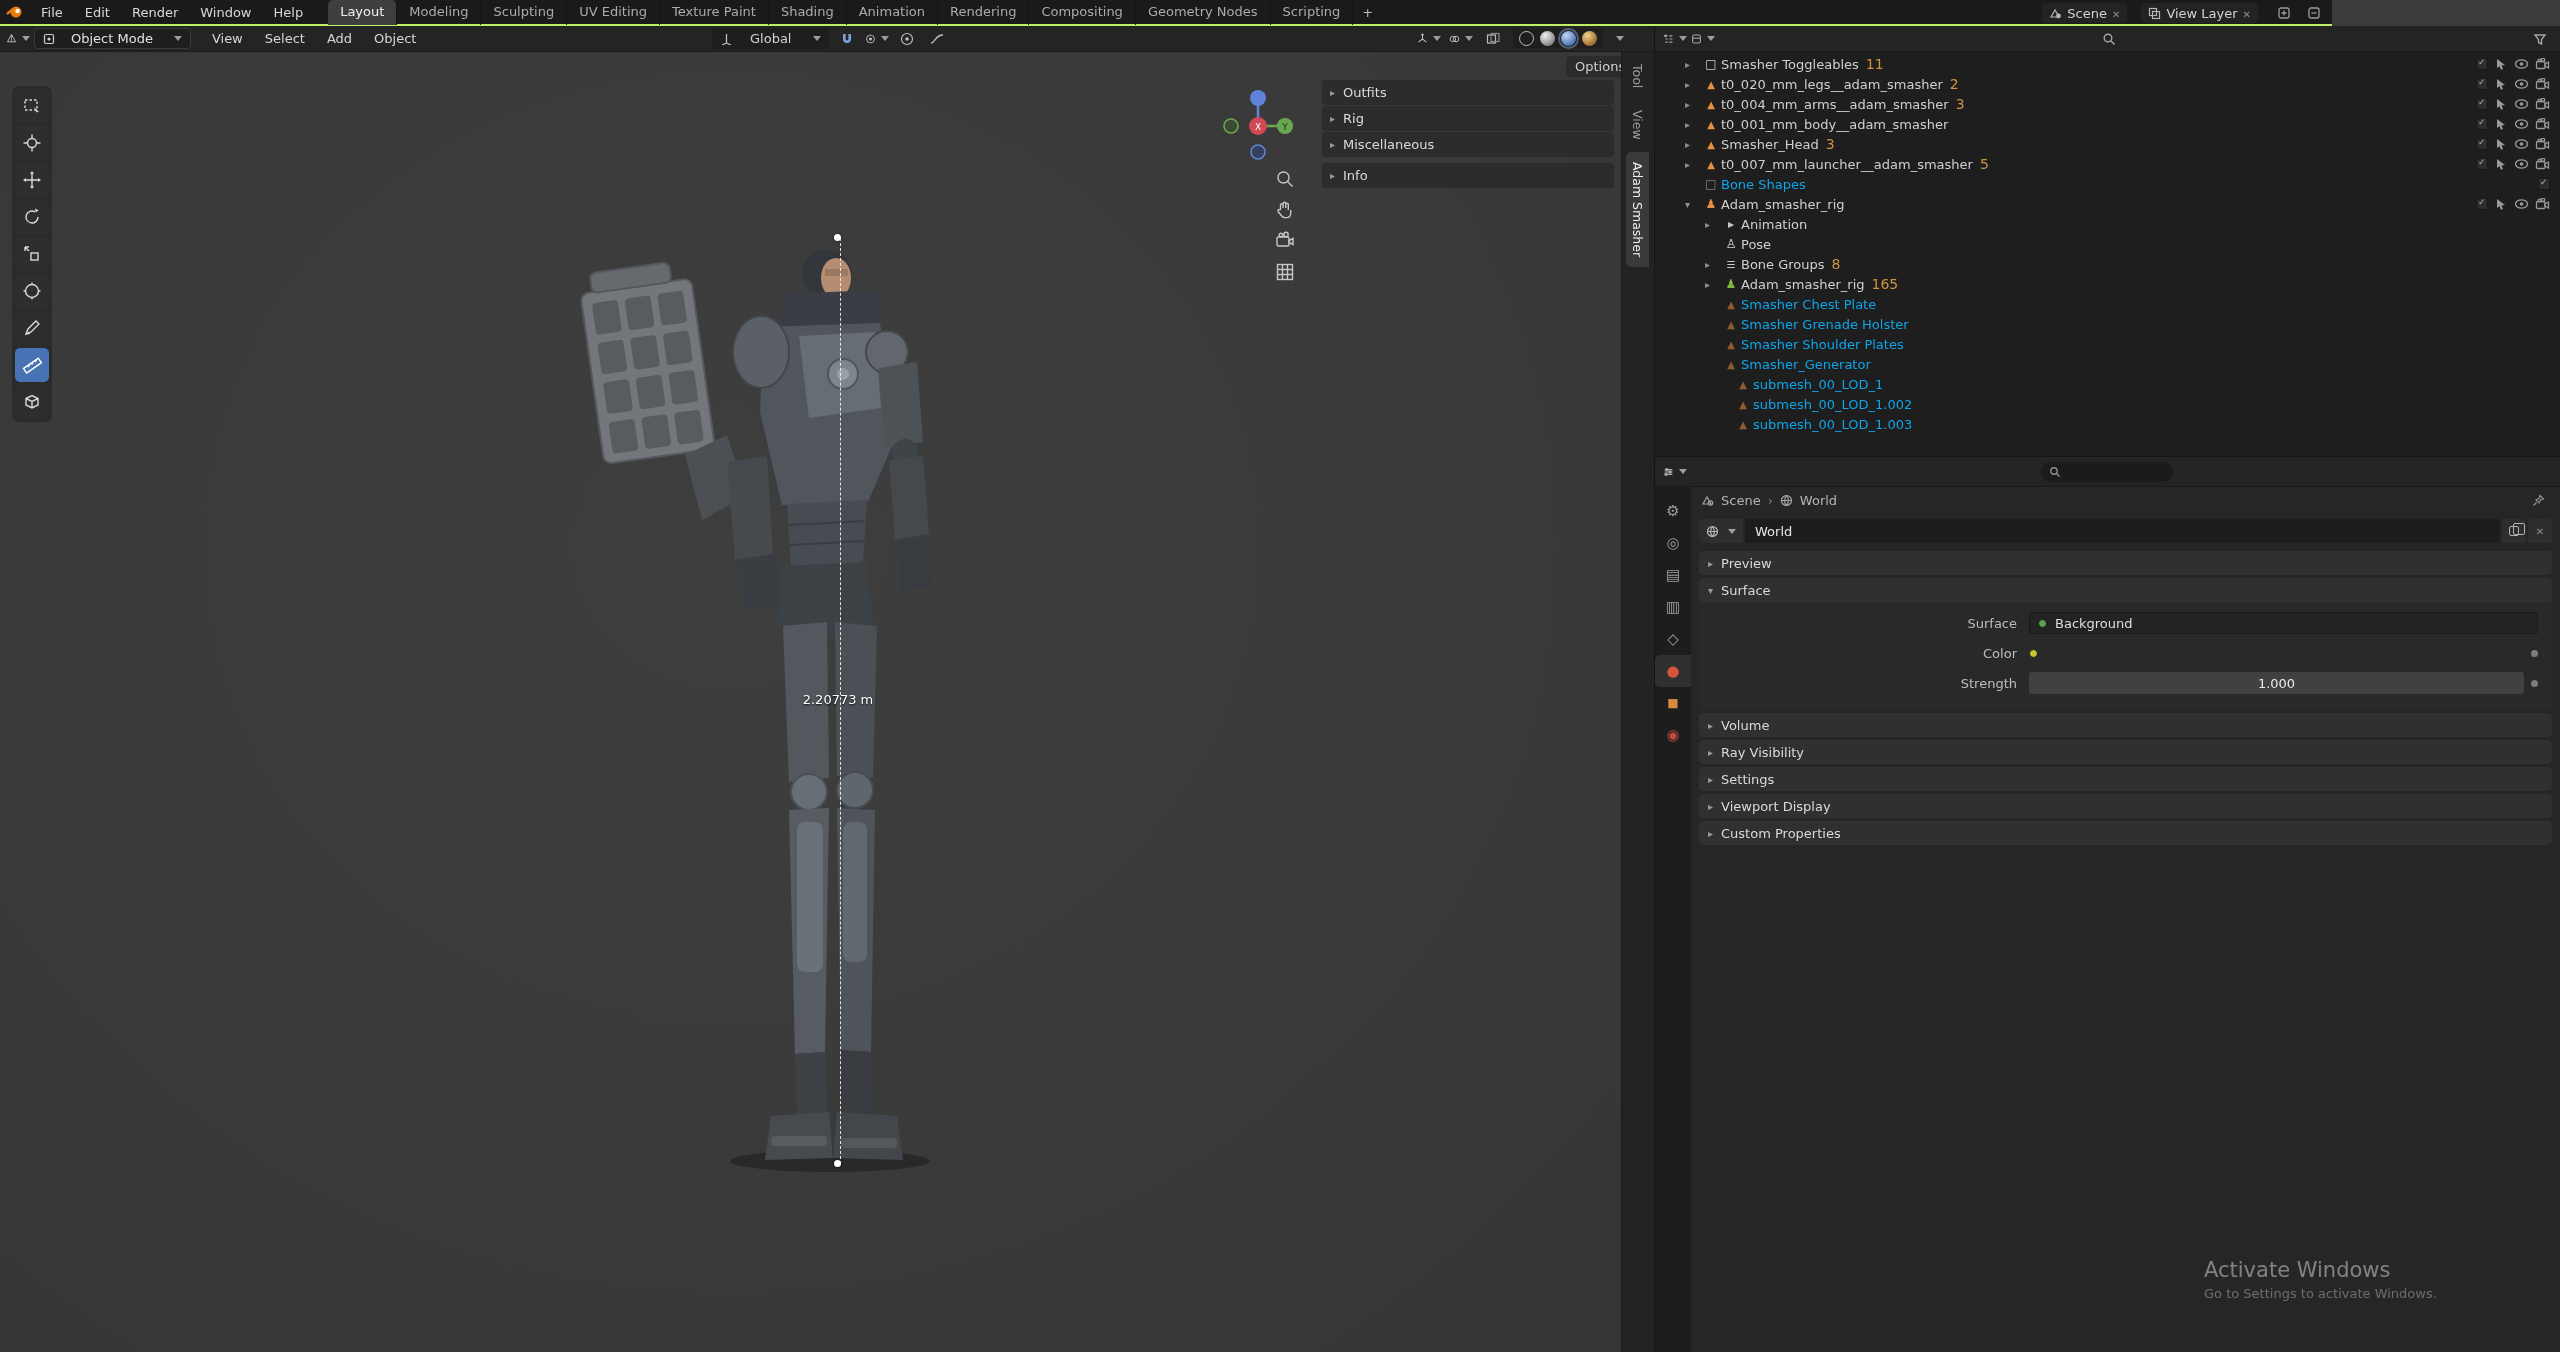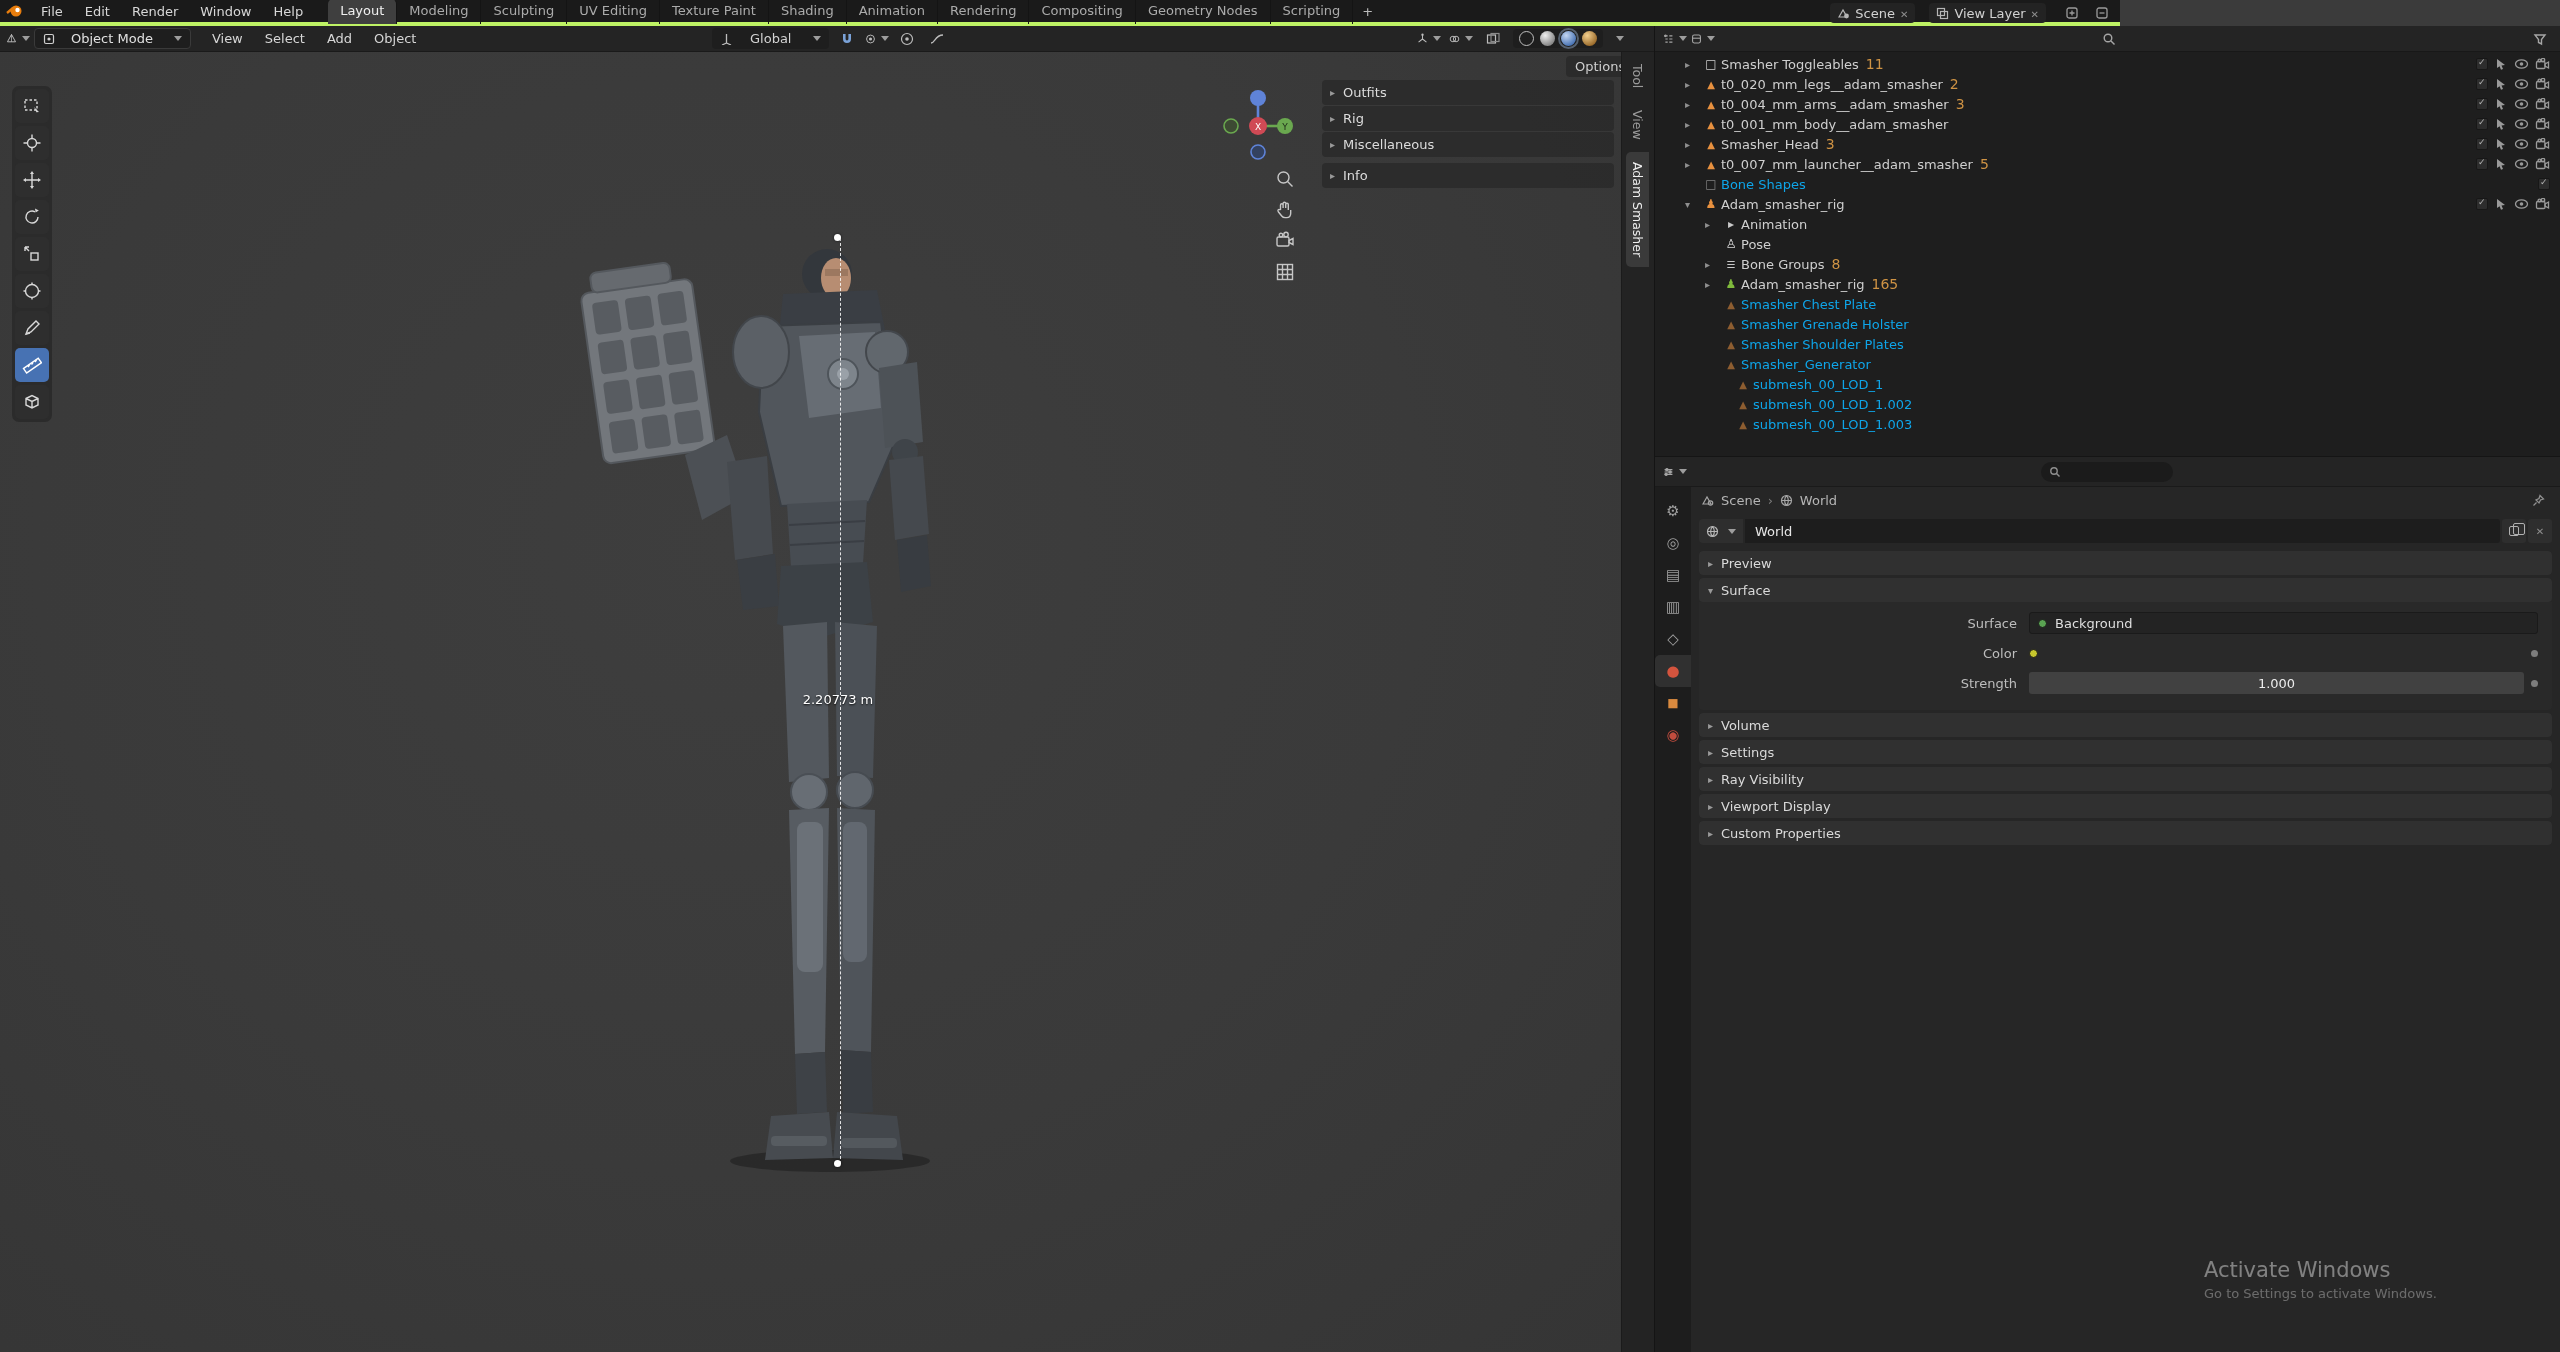--- a/index.html
+++ b/index.html
@@ -6,21 +6,21 @@
   html,body { background:#111; }
   body { font-family:"DejaVu Sans", sans-serif; font-size:13px; color:#d2d2d2; }
   .app { position:relative; width:2560px; height:1352px; overflow:hidden; background:#3b3b3b; }
 
   
   .caret { display:inline-block; width:0; height:0; border-left:4px solid transparent; border-right:4px solid transparent; border-top:5px solid #9d9d9d; margin-left:5px; }
   .ibtn { display:flex; align-items:center; justify-content:center; width:24px; height:22px; border-radius:3px; cursor:default; }
   svg { display:block; }
 
   
-  .topbar { position:absolute; left:0; top:0; width:2120px; height:26px; background:#1a1a1a; display:flex; align-items:center; border-bottom:4px solid #bef264; }
+  .topbar { position:absolute; left:0; top:0; width:2332px; height:26px; background:#1a1a1a; display:flex; align-items:center; border-bottom:2px solid #bef264; }
   .logo { width:30px; display:flex; justify-content:center; }
   .menus { display:flex; }
   .menu-item { padding:4px 11px; color:#d7d7d7; border-radius:3px; }
   .ws-tabs { display:flex; margin-left:14px; height:26px; align-items:flex-end; }
   .ws-tab { padding:4px 12px 5px; color:#ababab; border-right:1px solid #141414; height:25px; }
   .ws-tab[data-active="true"] { background:#3f3f3f; color:#efefef; border-radius:5px 5px 0 0; }
   .ws-add { padding:3px 9px; color:#bdbdbd; }
   .tb-right { position:absolute; right:6px; top:0; height:26px; display:flex; align-items:center; gap:14px; }
   .tb-group { display:flex; align-items:center; gap:5px; background:#232323; border-radius:4px; padding:2px 7px; height:20px; }
   .xglyph::before { content:"✕"; font-size:10px; color:#8f8f8f; }
@@ -954,27 +954,27 @@
       <div>
 
           <div class="panel">
             <div class="panel-h">
               <span>Volume</span>
             </div>
           </div>
 
           <div class="panel">
             <div class="panel-h">
-              <span>Settings</span>
+              <span>Ray Visibility</span>
             </div>
           </div>
 
           <div class="panel">
             <div class="panel-h">
-              <span>Ray Visibility</span>
+              <span>Settings</span>
             </div>
           </div>
 
           <div class="panel">
             <div class="panel-h">
               <span>Viewport Display</span>
             </div>
           </div>
 
           <div class="panel">

